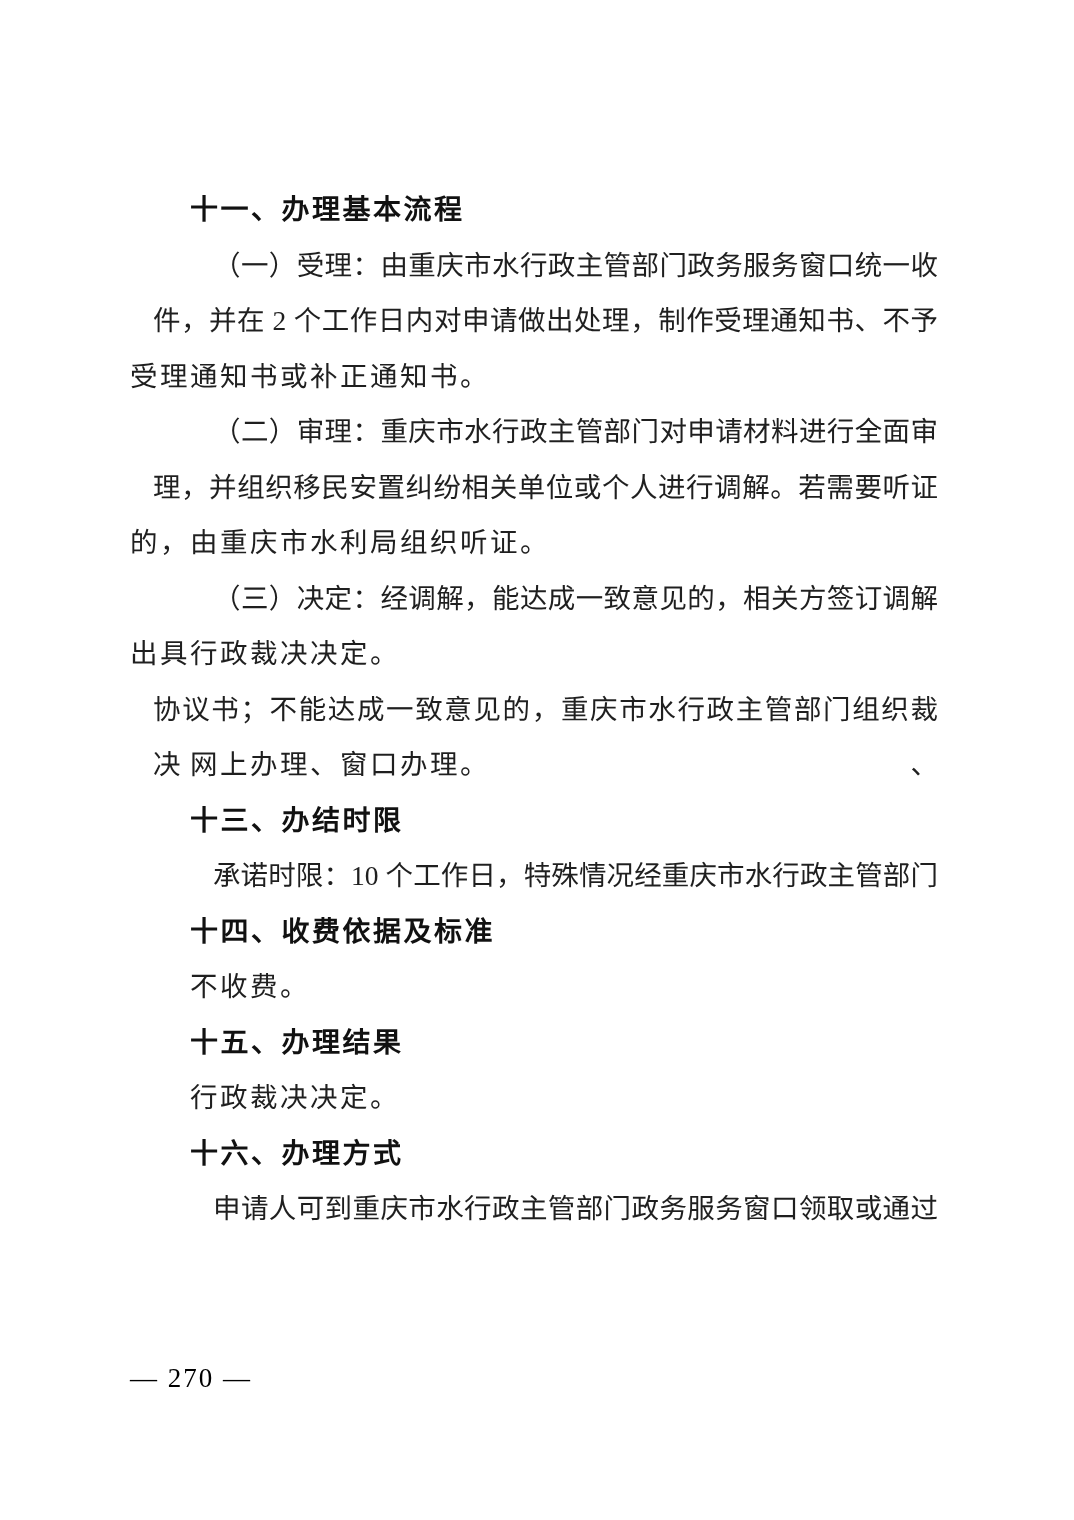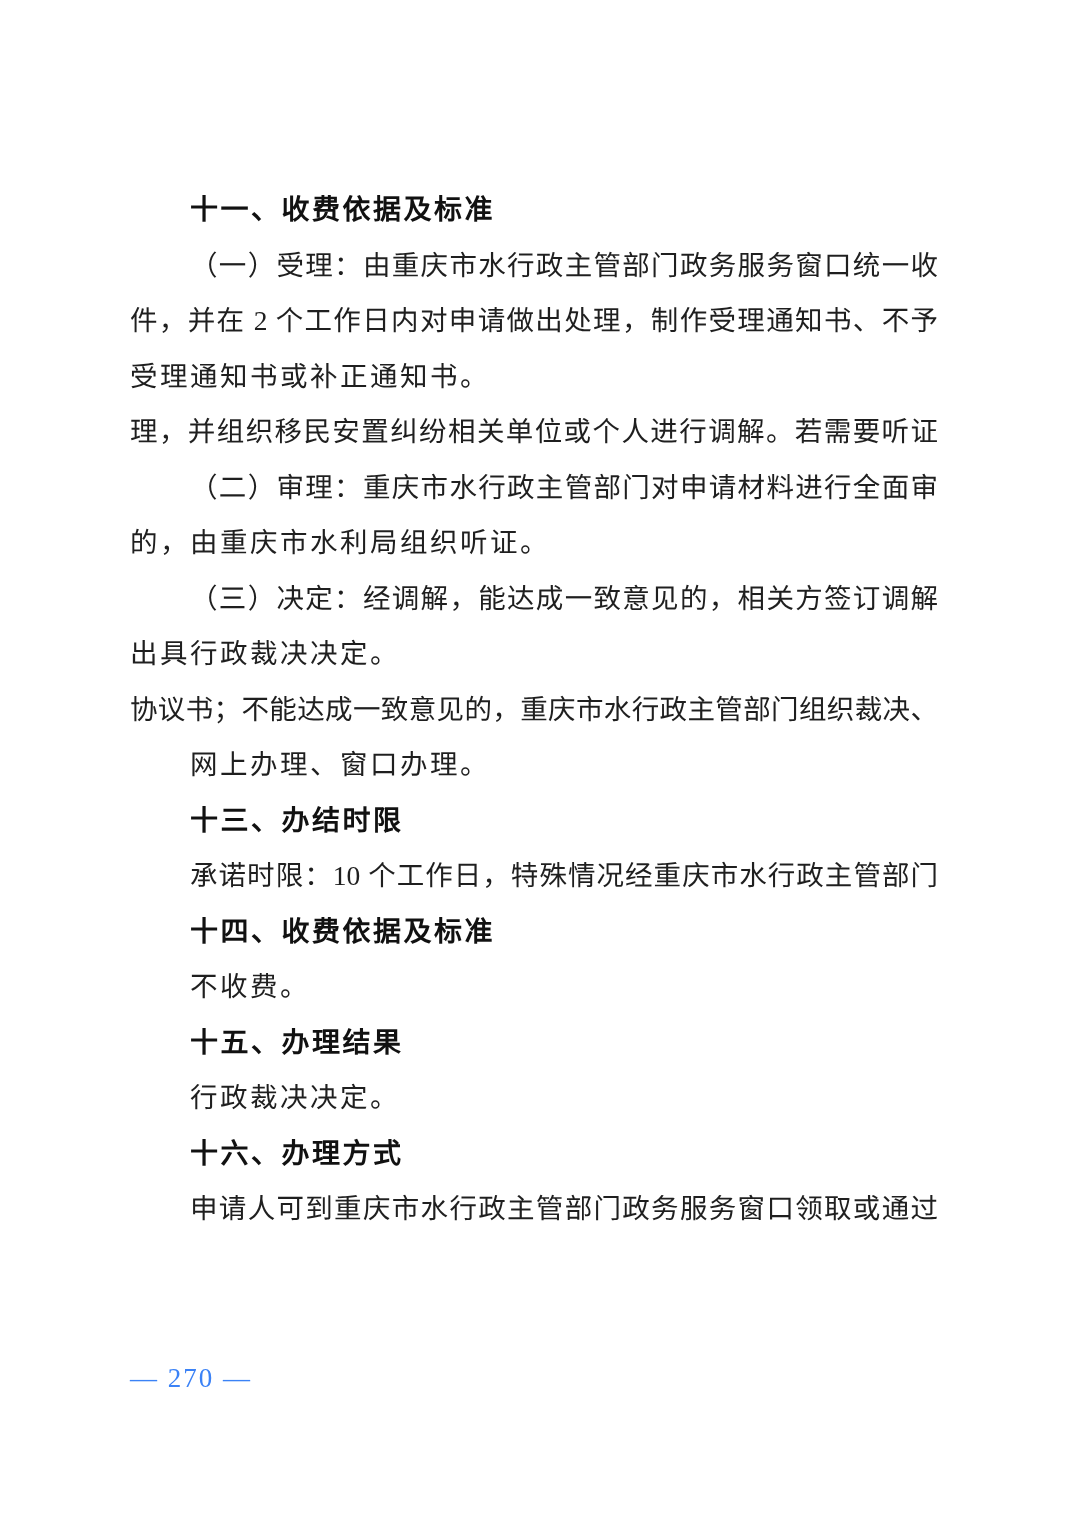--- a/index.html
+++ b/index.html
@@ -25,20 +25,21 @@
     height: 55.5px;
     line-height: 55.5px;
     font-size: 27.5px;
     white-space: nowrap;
   }
   
   .fill {
     white-space: normal;
     text-align: justify;
     text-align-last: justify;
+    margin-left: 23px;
   }
   
   .plain {
     letter-spacing: 2.5px;
   }
   
   .first {
     text-indent: 60px;
   }
   
@@ -51,36 +52,36 @@
     font-size: 28px;
   }
   .page-number {
     position: absolute;
     left: 130px;
     top: 1358px;
     font-family: "Liberation Serif", "DejaVu Serif", serif;
     font-size: 27px;
     letter-spacing: 2px;
     line-height: 40px;
-    color: #3b82f6;
+    color: #000000;
   }
 </style>
 </head>
 <body>
 
 <div class="doc">
 
-  <div class="ln head">十一、收费依据及标准</div>
+  <div class="ln head">十一、办理基本流程</div>
 
   <div class="ln fill first">（一）受理：由重庆市水行政主管部门政务服务窗口统一收</div>
   <div class="ln fill">件，并在 2 个工作日内对申请做出处理，制作受理通知书、不予</div>
   <div class="ln plain">受理通知书或补正通知书。</div>
 
+  <div class="ln fill first">（二）审理：重庆市水行政主管部门对申请材料进行全面审</div>
   <div class="ln fill">理，并组织移民安置纠纷相关单位或个人进行调解。若需要听证</div>
-  <div class="ln fill first">（二）审理：重庆市水行政主管部门对申请材料进行全面审</div>
   <div class="ln plain">的，由重庆市水利局组织听证。</div>
 
   <div class="ln fill first">（三）决定：经调解，能达成一致意见的，相关方签订调解</div>
   <div class="ln plain">出具行政裁决决定。</div>
   <div class="ln fill">协议书；不能达成一致意见的，重庆市水行政主管部门组织裁决、</div>
 
   <div class="ln plain first">网上办理、窗口办理。</div>
 
   <div class="ln head">十三、办结时限</div>
   <div class="ln fill first">承诺时限：10 个工作日，特殊情况经重庆市水行政主管部门</div>

